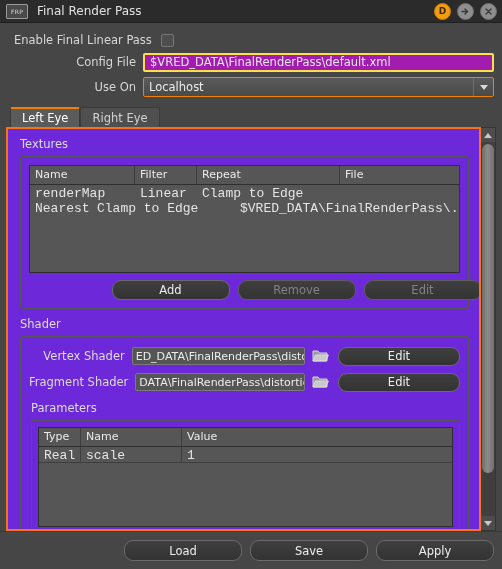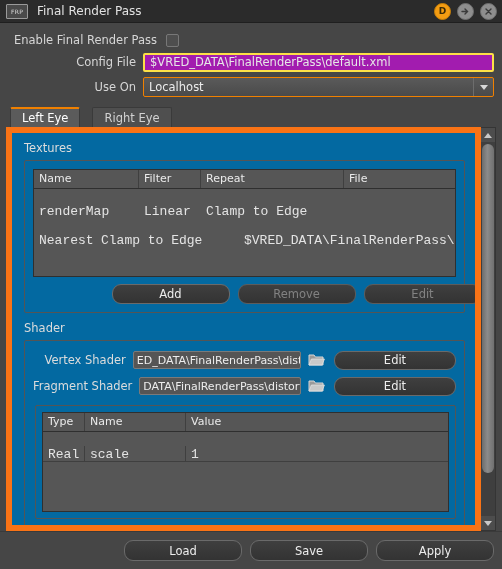--- a/index.html
+++ b/index.html
@@ -143,21 +143,20 @@
   }
 
   
   .tabbar {
     display: flex;
     align-items: flex-end;
     padding-left: 10px;
     height: 22px;
     flex: none;
     box-sizing: border-box;
-    gap: 12px;
   }
   .tab {
     height: 20px;
     padding: 0 11px;
     display: flex;
     align-items: center;
     font-size: 11.5px;
     color: #d2d2d2;
     background: #4f4f4f;
     border: 1px solid #3a3a3a;
@@ -173,22 +172,22 @@
 
   
   .content-wrap {
     flex: 1;
     display: flex;
     margin: 0 0 0 0;
     min-height: 0;
   }
   .content {
     flex: 1;
-    background: #0369a1;
-    border: 6px solid #f97316;
+    background: #6d28d9;
+    border: 2px solid #f97316;
     margin-left: 6px;
     padding: 6px 6px 0 6px;
     box-sizing: border-box;
     overflow: hidden;
   }
   .scrollbar {
     width: 15px;
     background: #3f3f3f;
     border: 1px solid #353535;
     border-left: none;
@@ -231,21 +230,20 @@
   }
 
   
   .table {
     background: #565656;
     border: 1px solid #2f2f2f;
     box-sizing: border-box;
     width: 100%;
     display: flex;
     flex-direction: column;
-    gap: 14px;
   }
   .thead {
     display: flex;
     height: 18px;
     border-bottom: 1px solid #2f2f2f;
     background: #565656;
   }
   .th {
     font-size: 11px;
     color: #eaeaea;
@@ -376,21 +374,21 @@
       <div class="tb-circle tb-gray">
         <svg width="9" height="9" viewBox="0 0 9 9">
             <path d="M2 2 L7 7 M7 2 L2 7" stroke="#3a3a3a" stroke-width="1.4" stroke-linecap="round"></path>
           </svg>
       </div>
     </div>
   </div>
 
   <div class="topfields">
     <div class="enable-row">
-      <div class="row-lbl">Enable Final Render Pass</div>
+      <div class="row-lbl">Enable Final Linear Pass</div>
       <div class="chk"></div>
     </div>
 
     <div class="row">
       <div class="row-lbl lbl-w">Config File</div>
       <div class="textfield">$VRED_DATA\FinalRenderPass\default.xml</div>
     </div>
 
     <div class="row">
       <div class="row-lbl lbl-w">Use On</div>
@@ -465,20 +463,21 @@
             <div class="folder-btn">
               <svg width="17" height="14" viewBox="0 0 17 14">
                 <path d="M1 2 h5 l1.4 2 H15 v8 H1 Z" fill="#9a9a9a" stroke="#d8d8d8" stroke-width="1"></path>
                 <path d="M3.4 6 H16.4 L14 12 H1 Z" fill="#c9c9c9" stroke="#e2e2e2" stroke-width="0.8"></path>
               </svg>
             </div>
             <div class="btn">Edit</div>
           </div>
 
           <div class="group" style="margin:8px 0 0 2px">
+            <div class="group-title">Parameters</div>
             <div class="group-body" style="padding:6px">
               <div class="table" style="height:100px">
                 <div class="thead">
                   <div class="th par-c0">Type</div>
                   <div class="th par-c1">Name</div>
                   <div class="th par-c2">Value</div>
                 </div>
                 <div class="trow par-row">
                   <div class="td par-c0">Real</div>
                   <div class="td par-c1">scale</div>

